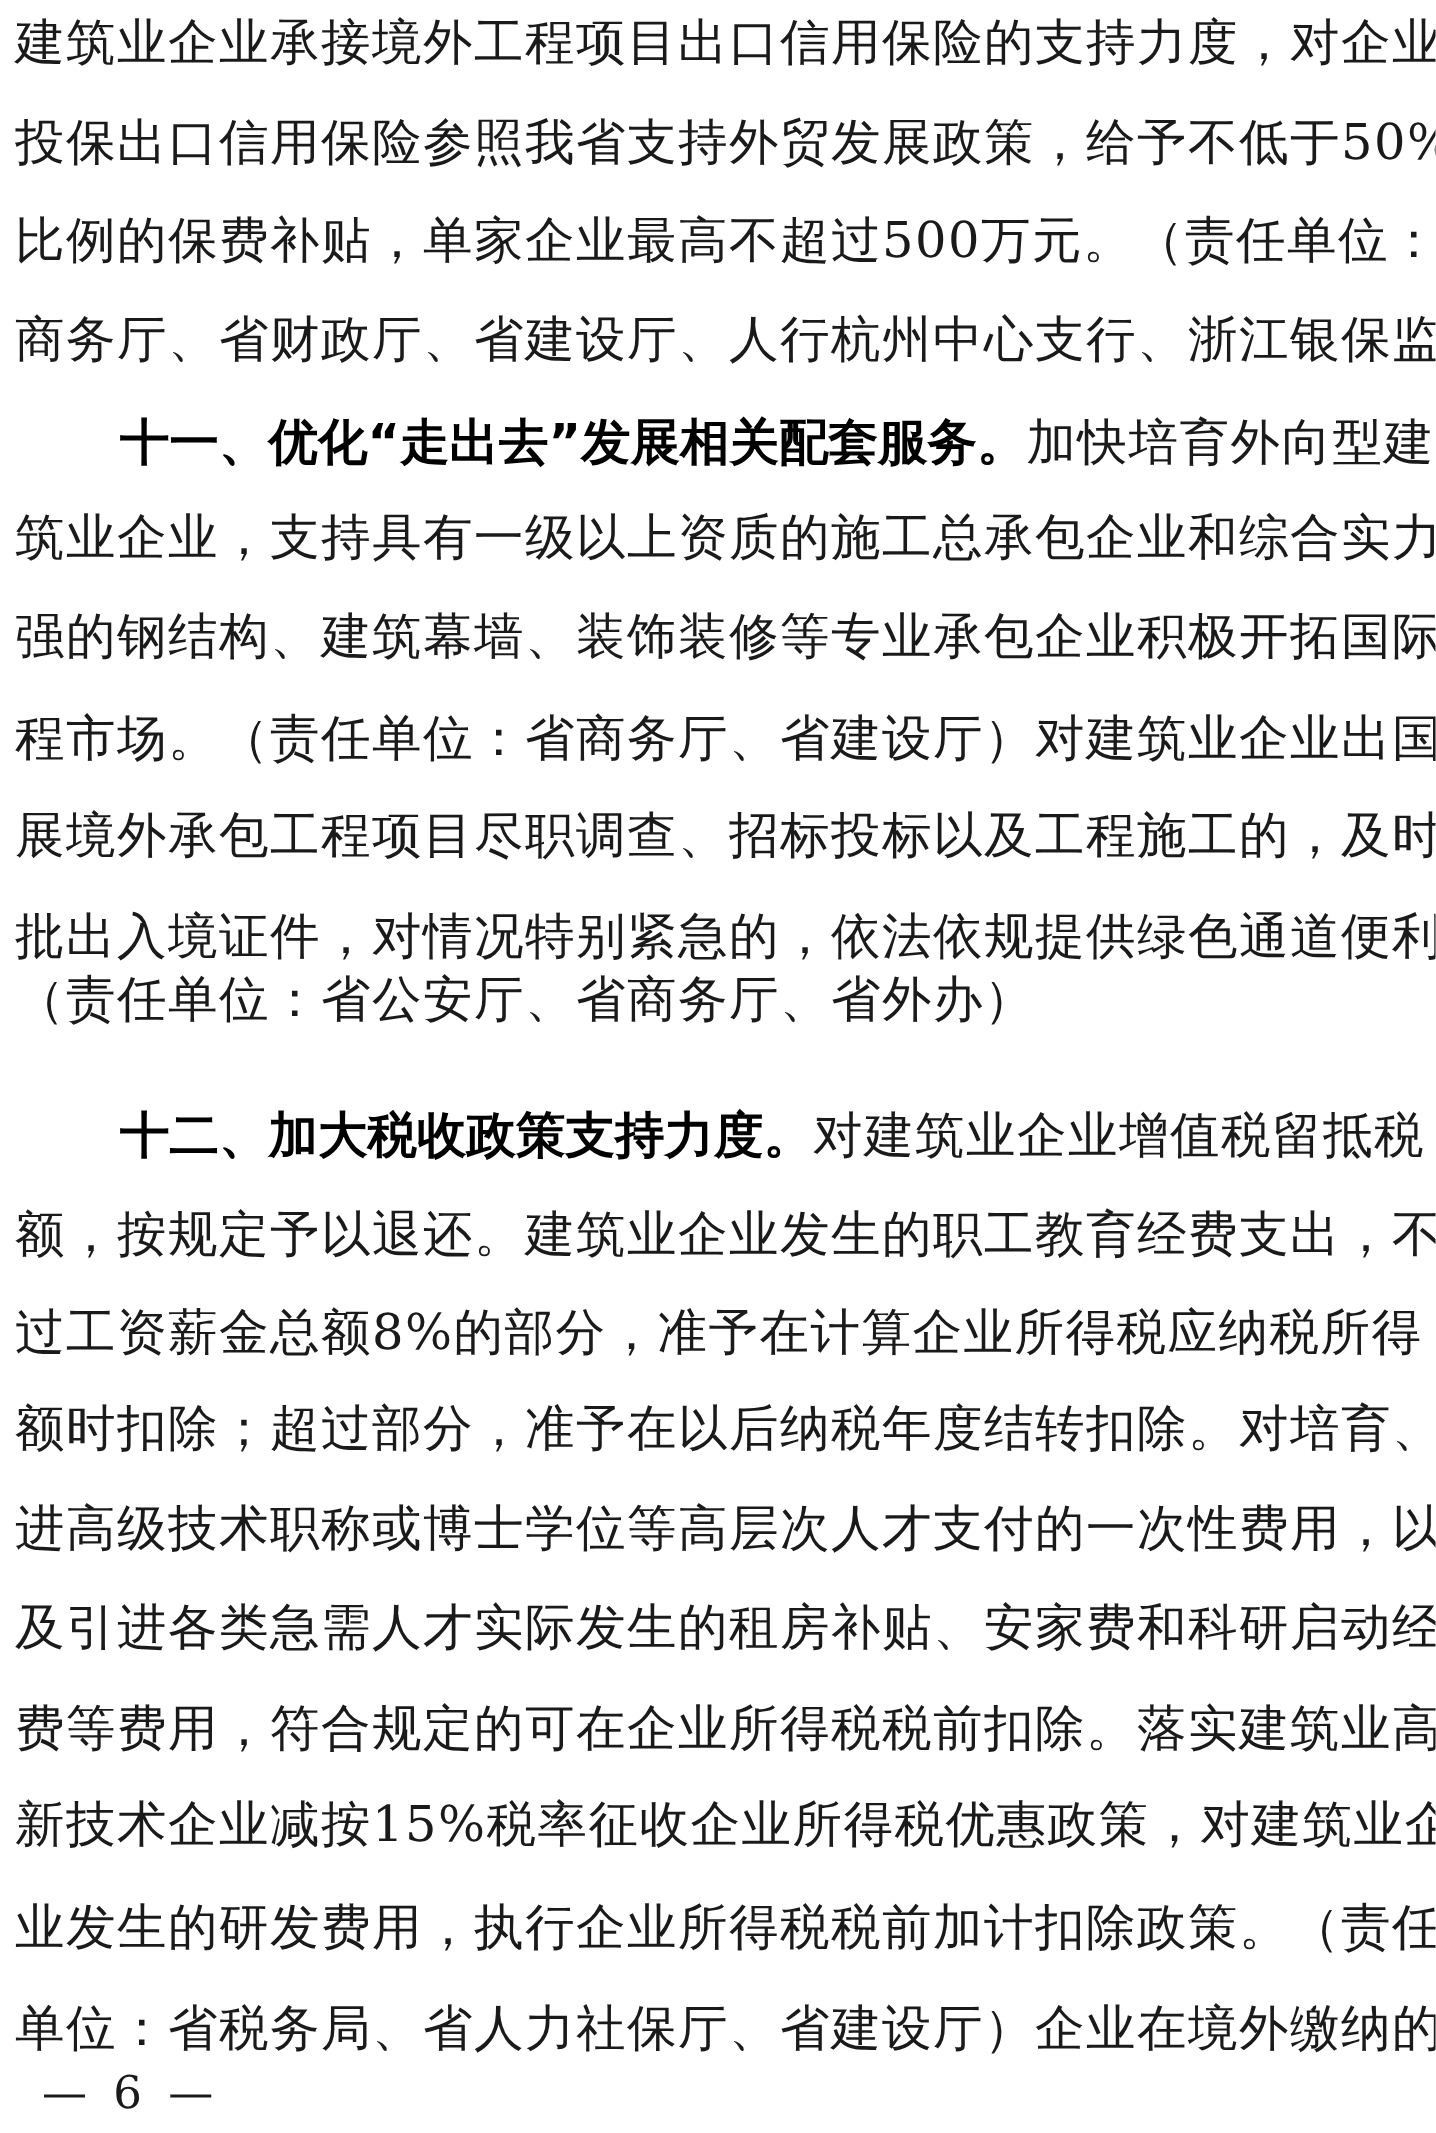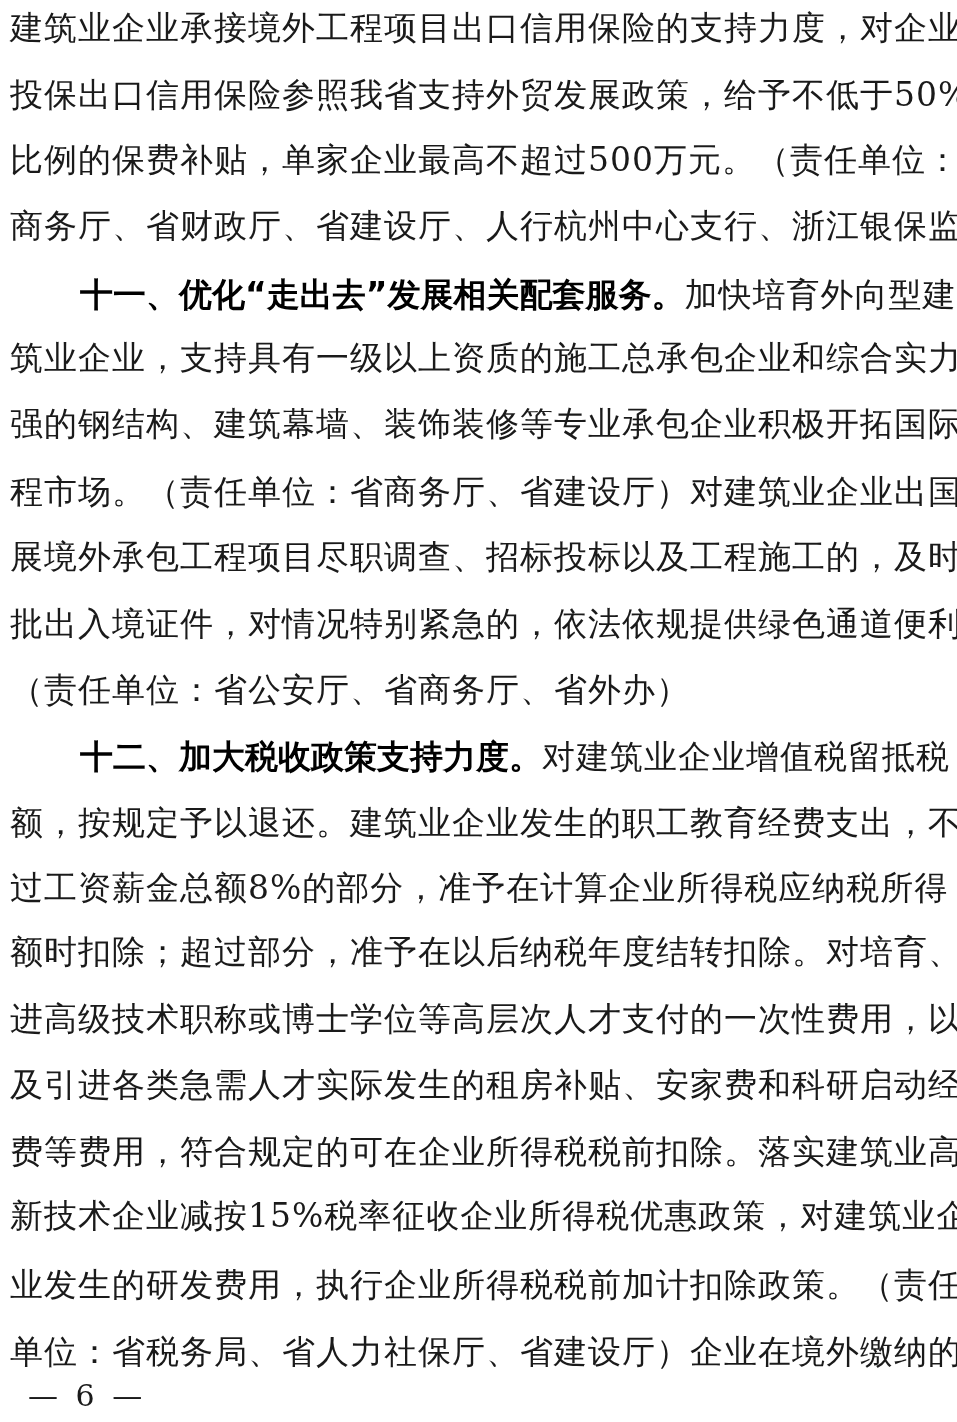--- a/index.html
+++ b/index.html
@@ -360,21 +360,21 @@
       <span>规</span>
       <span>提</span>
       <span>供</span>
       <span>绿</span>
       <span>色</span>
       <span>通</span>
       <span>道</span>
       <span>便</span>
       <span>利</span>
     </div>
-  <div class="line last" style="top:667px;">
+  <div class="line last" style="top:643px;">
     <span>（责任单位：省公安厅、省商务厅、省外办）</span>
   </div>
 
   <div class="line indent" style="top: 734px; display: flex; justify-content: space-between;">
       <span class="bold">十</span>
       <span class="bold">二</span>
       <span class="bold">、</span>
       <span class="bold">加</span>
       <span class="bold">大</span>
       <span class="bold">税</span>

